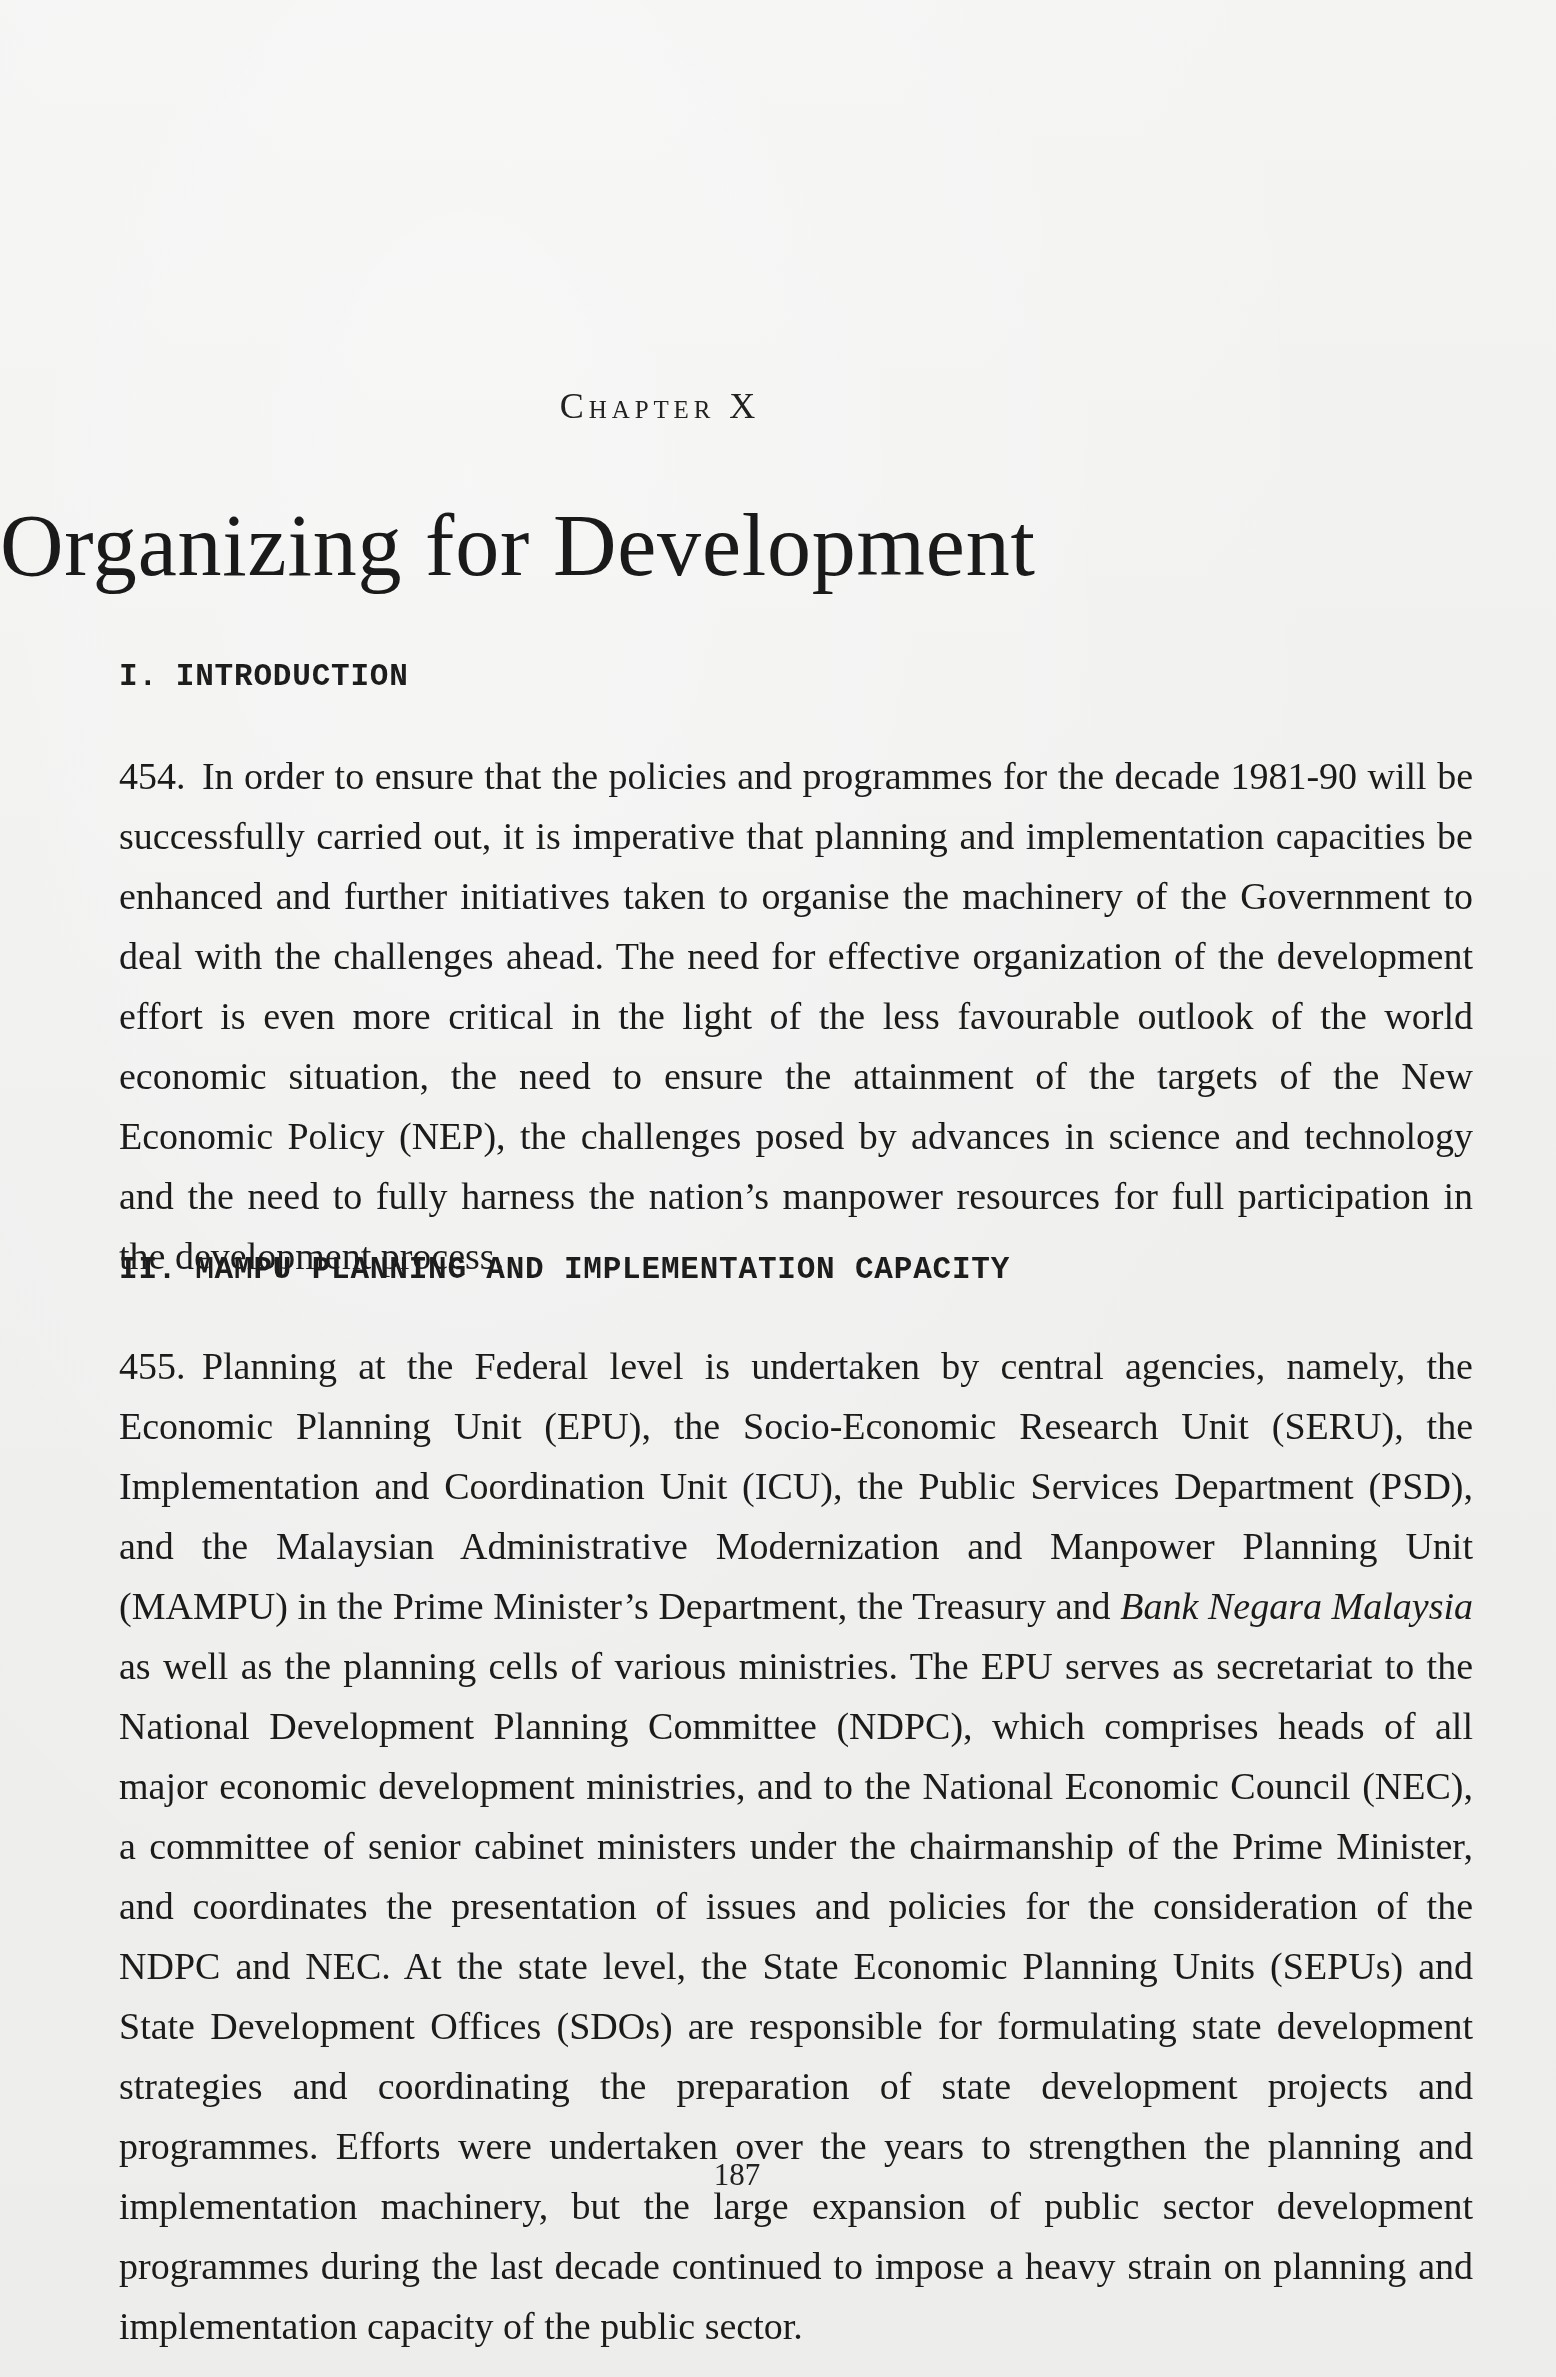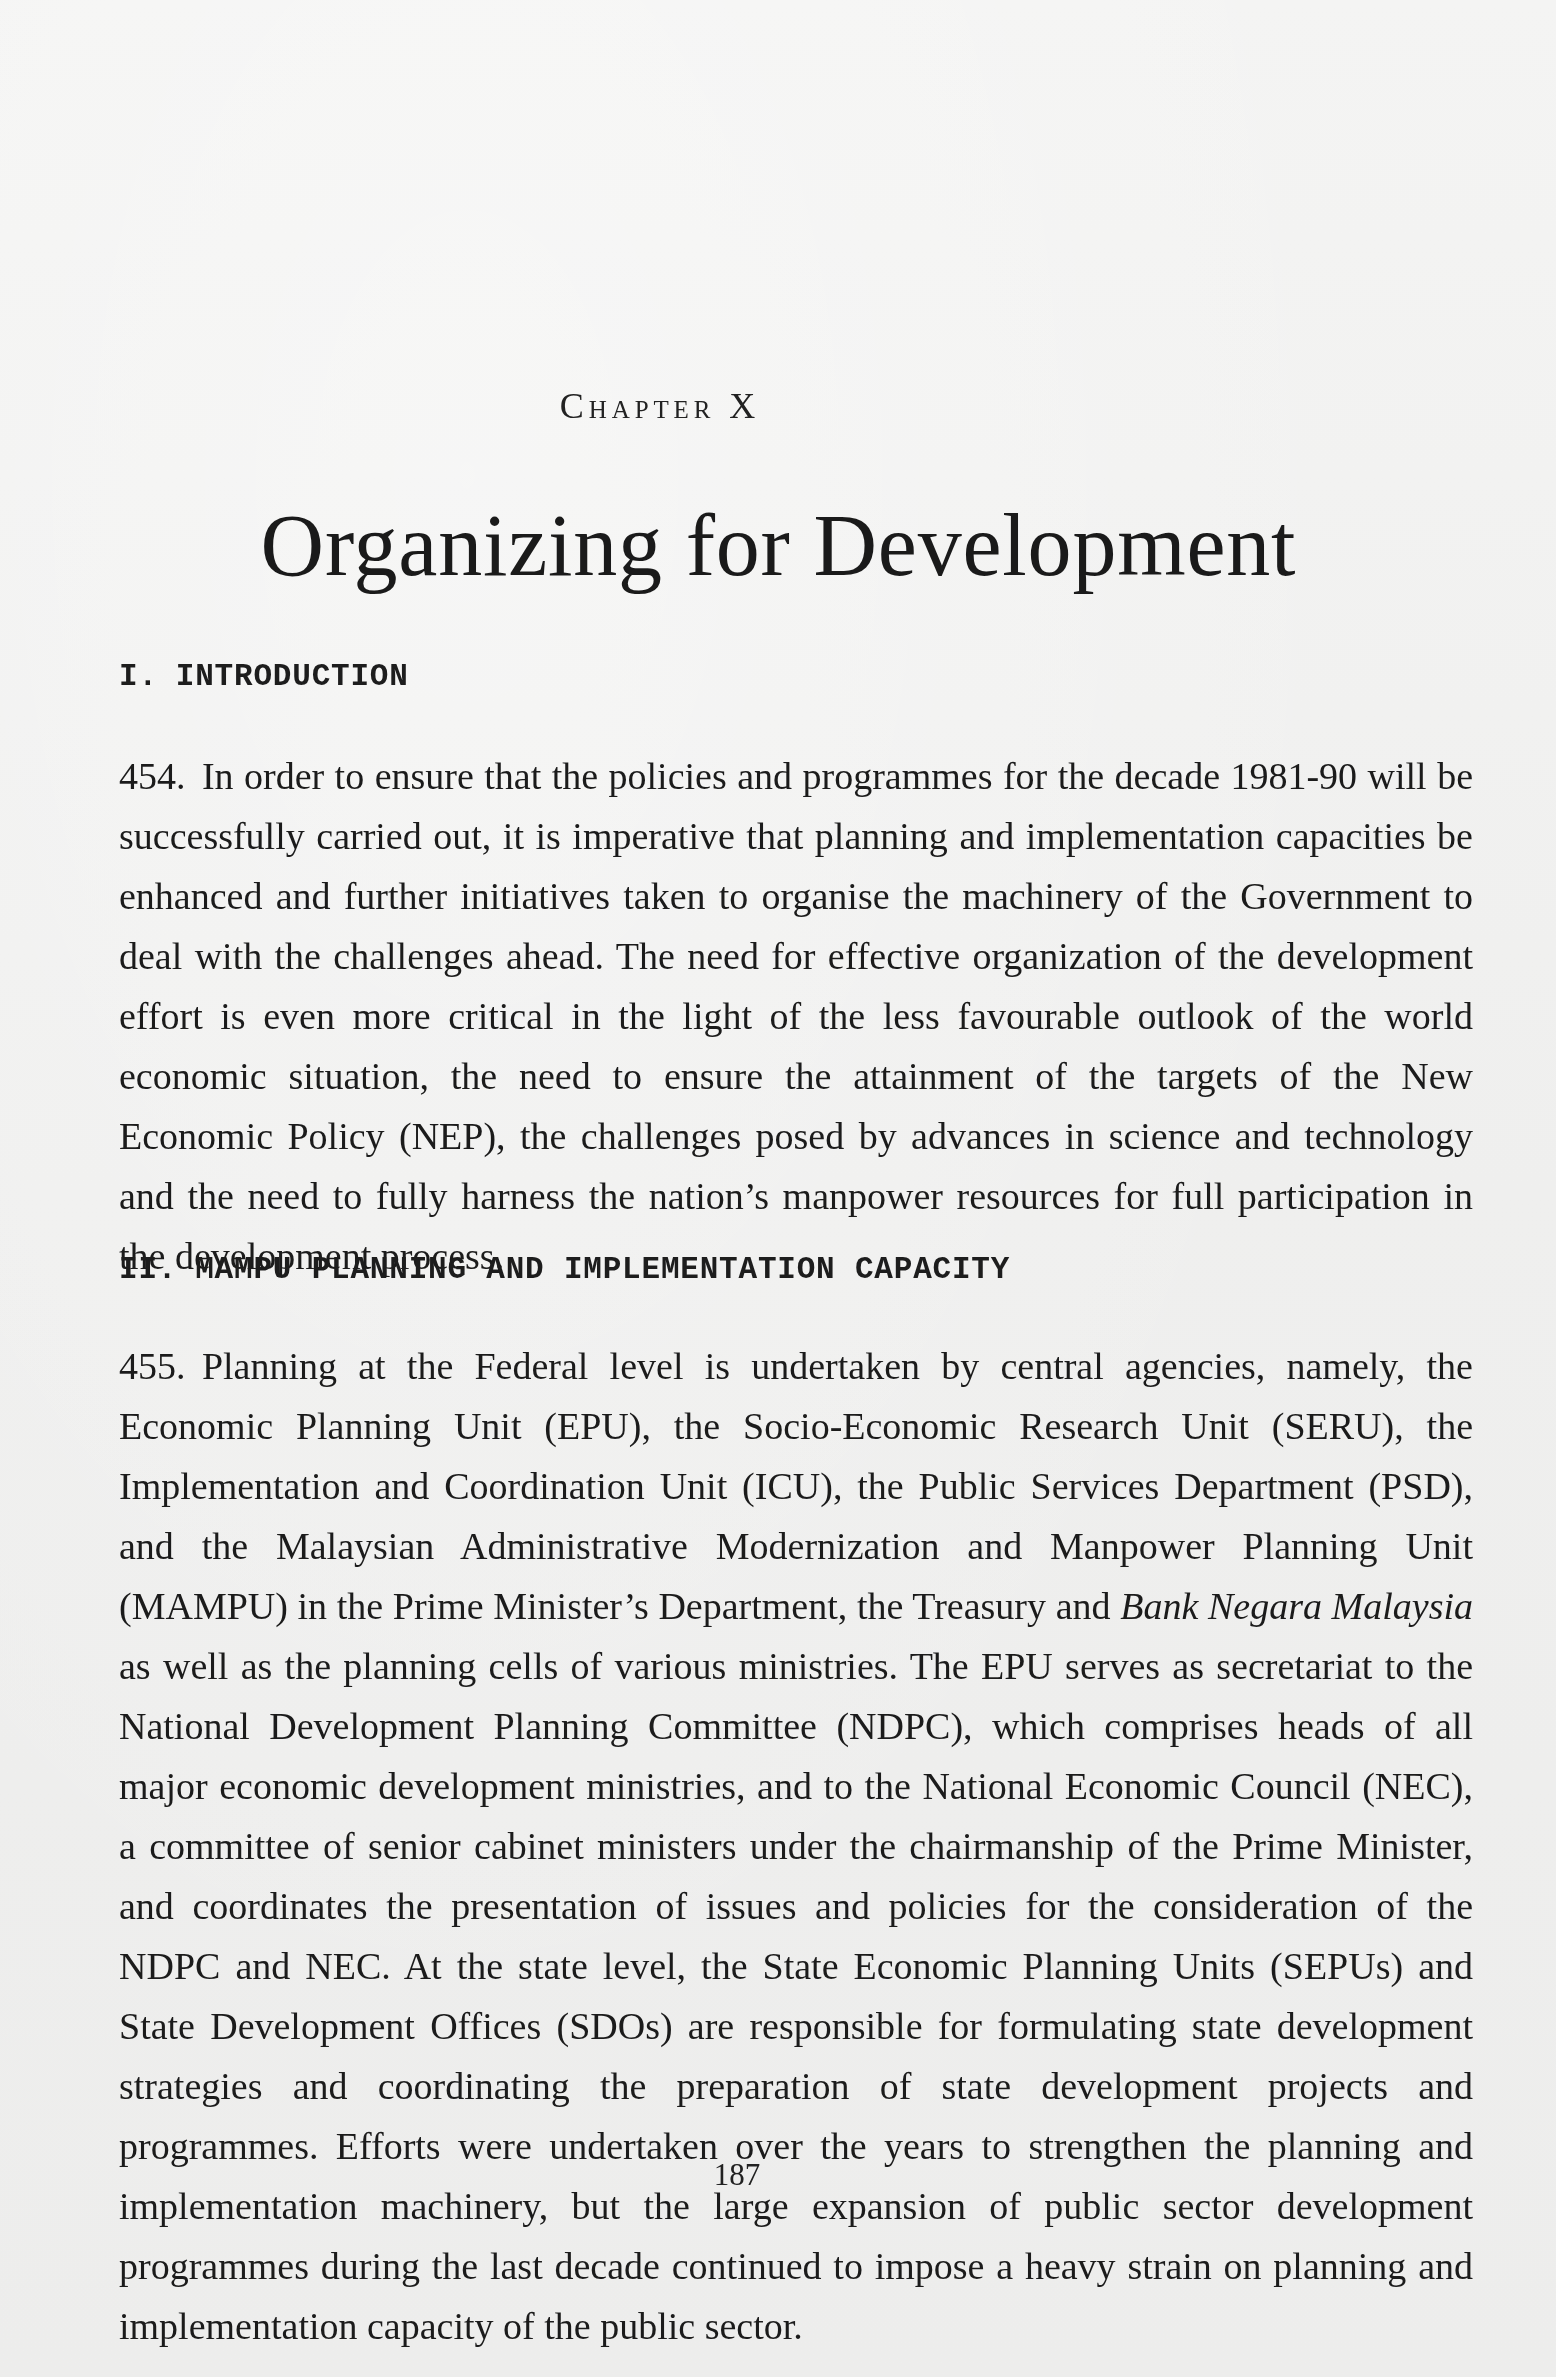--- a/index.html
+++ b/index.html
@@ -33,21 +33,20 @@
       font-size: 36px;
       letter-spacing: 4.9px;
       font-variant: small-caps;
       color: #222;
     }
     .chapter-title {
       position: absolute;
       top: 495px;
       left: 0;
       width: 1557px;
-      text-align: center;
       font-size: 88px;
       color: #1a1a1a;
       letter-spacing: 0.8px;
     }
     .section-heading {
       position: absolute;
       left: 119px;
       font-family: Liberation Mono, monospace;
       font-weight: bold;
       font-size: 31px;

